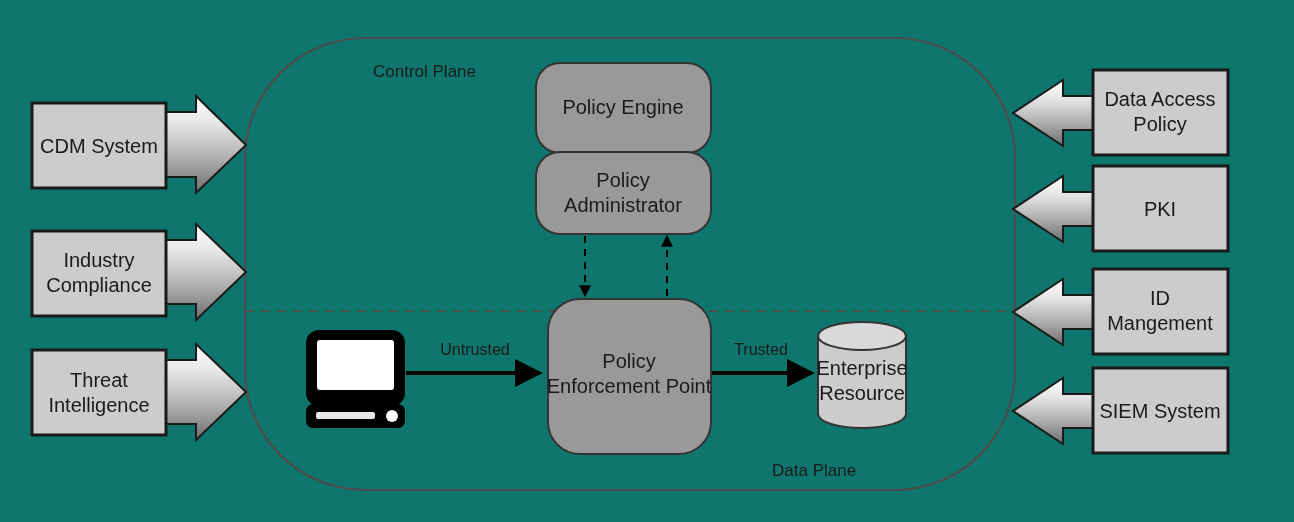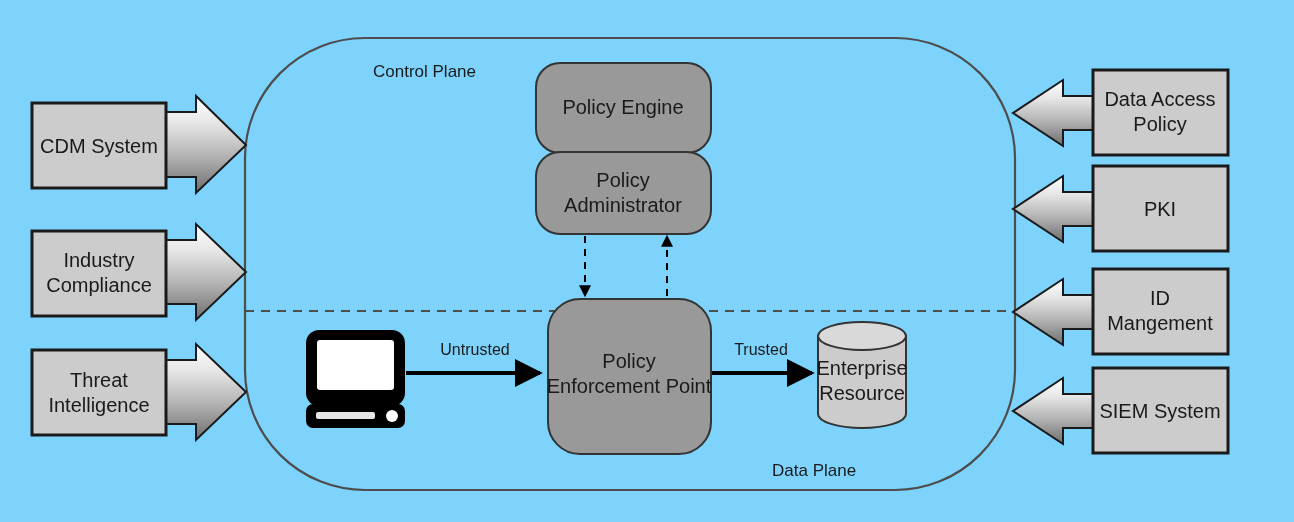--- a/index.html
+++ b/index.html
@@ -4,21 +4,21 @@
 <style>
   html, body {
     margin: 0;
     padding: 0;
     background: #ffffff;
   }
   #stage {
     position: relative;
     width: 1294px;
     height: 522px;
-    background: #7dd3fc;
+    background: #0f766e;
     overflow: hidden;
     font-family: "Liberation Sans", sans-serif;
   }
   svg#diagram {
     display: block;
     width: 1294px;
     height: 522px;
   }
   text {
     font-family: "Liberation Sans", sans-serif;

